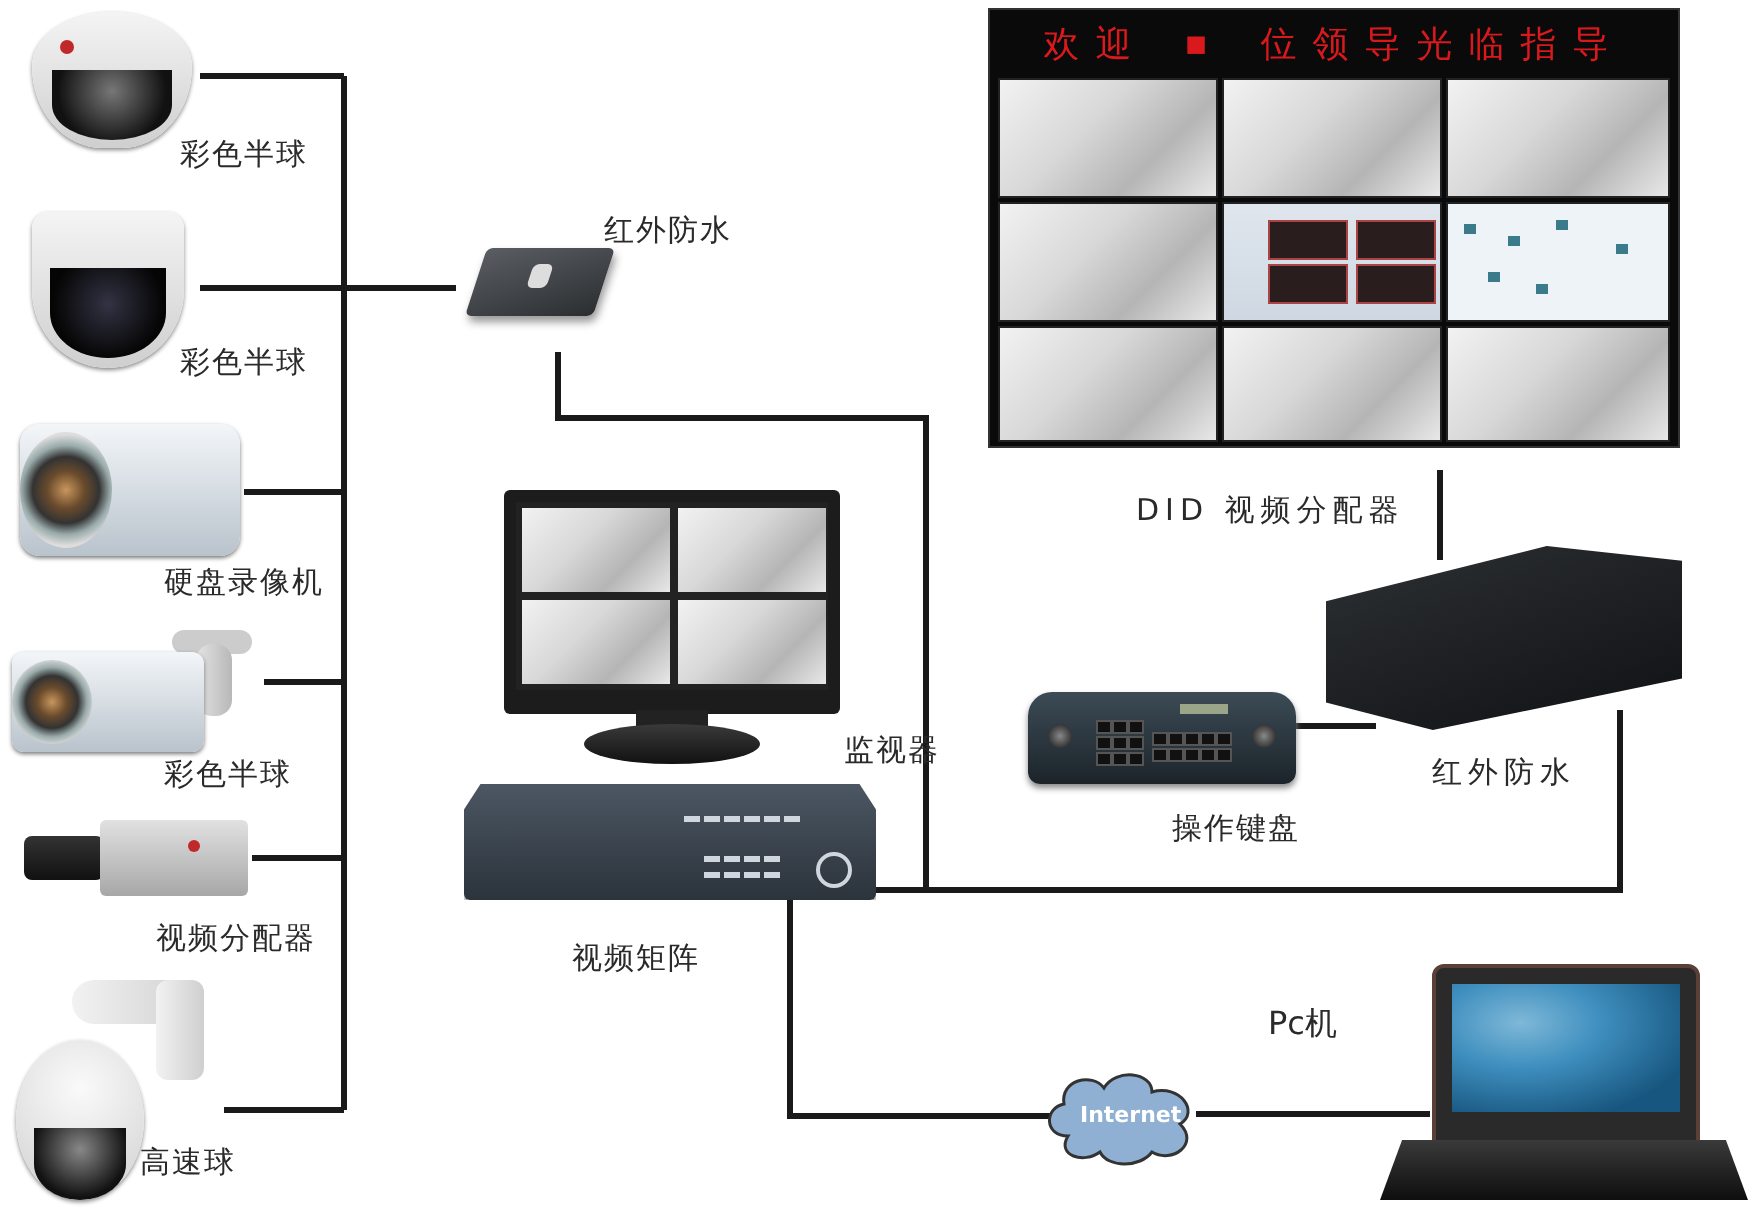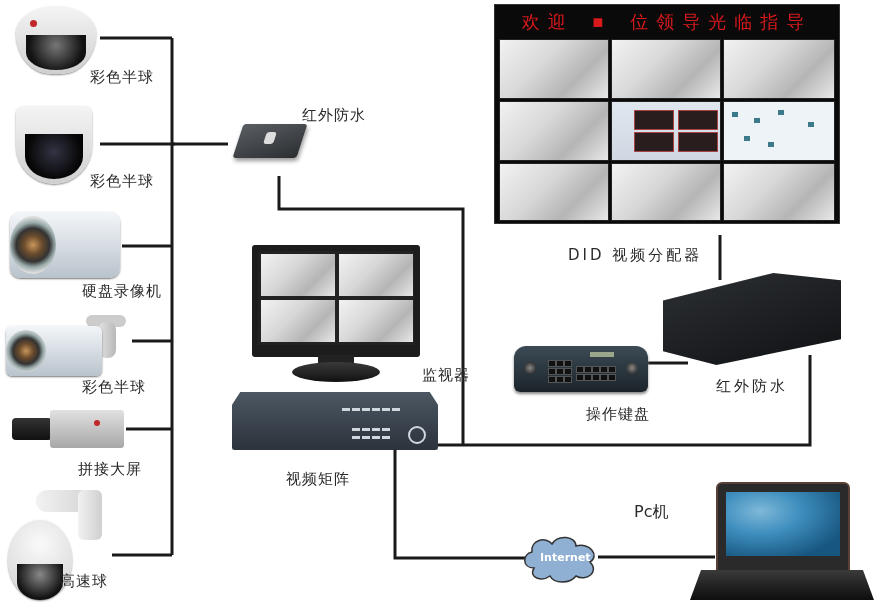--- a/index.html
+++ b/index.html
@@ -95,28 +95,28 @@
 <div class="abs" style="left:98px;top:322px;width:18px;height:36px;background:linear-gradient(90deg,#e4e4e4,#b8b8b8);border-radius:8px;"></div>
 <div class="bullet" style="left:6px;top:326px;width:96px;height:50px;border-radius:6px;">
   <div class="front" style="width:40px;"></div>
 </div>
 <div class="label" style="left:82px;top:378px;">彩色半球</div>
 
 <div class="lensbig" style="left:12px;top:418px;width:40px;height:22px;"></div>
 <div class="box" style="left:50px;top:410px;width:74px;height:38px;">
   <div class="abs" style="left:44px;top:10px;width:6px;height:6px;border-radius:50%;background:#c0282a;"></div>
 </div>
-<div class="label" style="left:78px;top:460px;">拼接大屏</div>
+<div class="label" style="left:78px;top:460px;">视频分配器</div>
 
 <div class="ptz-arm" style="left:36px;top:490px;width:66px;height:22px;"></div>
 <div class="ptz-arm" style="left:78px;top:490px;width:24px;height:50px;border-radius:6px;"></div>
 <div class="ptz-ball" style="left:8px;top:520px;width:64px;height:80px;">
   <div class="lens"></div>
 </div>
-<div class="label" style="left:60px;top:572px;text-align:right;">高速球</div>
+<div class="label" style="left:70px;top:572px;text-align:right;">高速球</div>
 
 <div class="splitter" style="left:238px;top:124px;width:64px;height:34px;">
   <div class="abs" style="left:26px;top:8px;width:10px;height:12px;background:#ddd;border-radius:3px;"></div>
 </div>
 <div class="label" style="left:302px;top:106px;">红外防水</div>
 
 <div class="videowall" style="left:494px;top:4px;width:344px;height:218px;font-family:Liberation Mono, monospace;">
   <div class="vw-title">欢迎 ■ 位领导光临指导</div>
   <div class="tile" style="left:4px;top:34px;width:108px;height:58px;"></div>
   <div class="tile" style="left:116px;top:34px;width:108px;height:58px;"></div>

